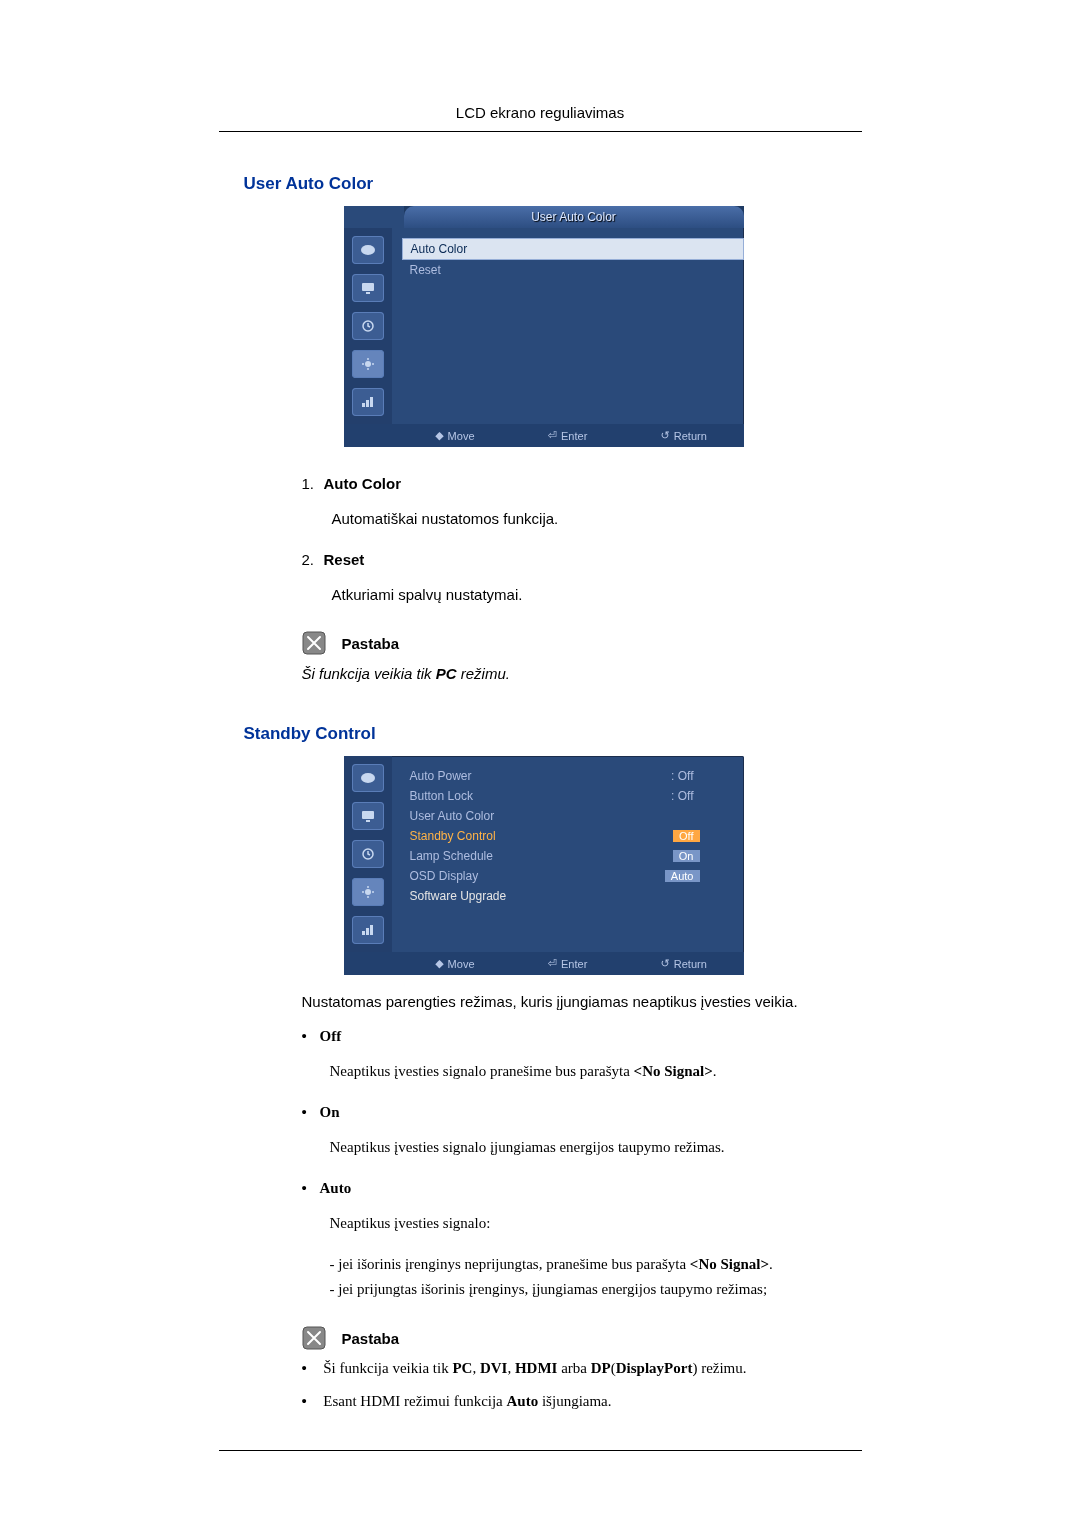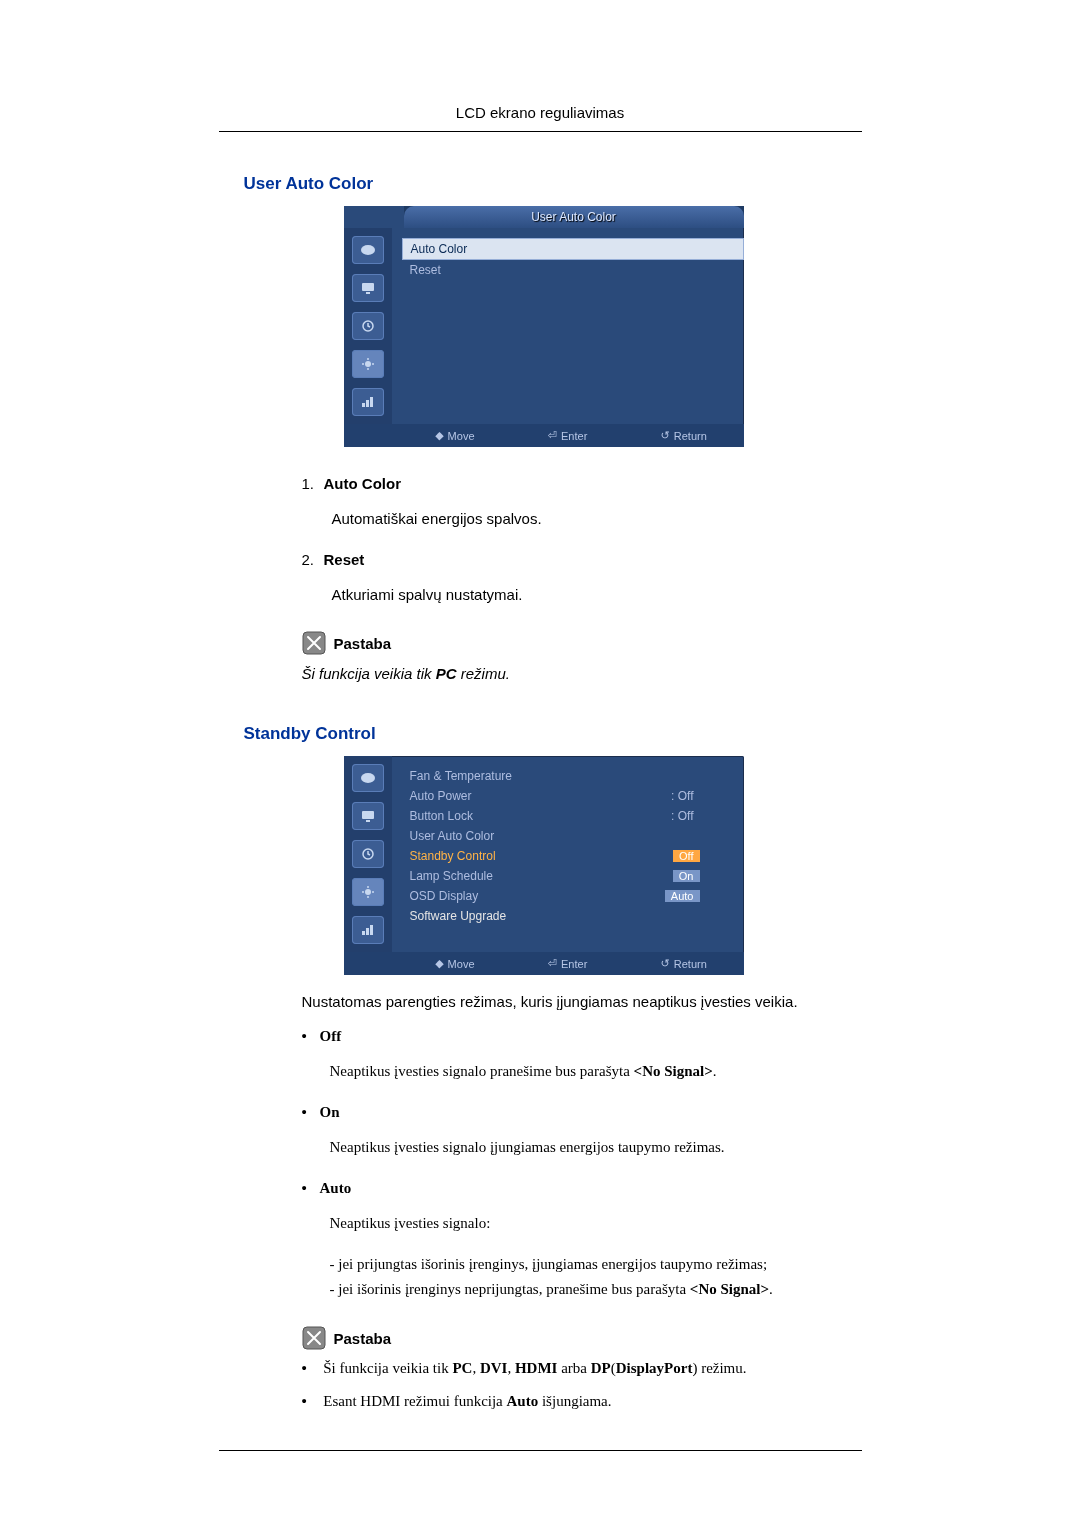--- a/index.html
+++ b/index.html
@@ -50,21 +50,21 @@
     padding-left: 58px;
     margin: 28px 0 8px 0;
   }
   ol.numlist > li { margin-bottom: 8px; }
   ol.numlist .num { display: inline-block; width: 22px; }
   ol.numlist .label { font-weight: bold; }
   ol.numlist .desc { display: block; margin: 18px 0 24px 30px; }
   .note-row {
     display: flex;
     align-items: center;
-    gap: 8px;
+    gap: 16px;
     margin: 28px 0 10px 58px;
   }
   .note-icon {
     width: 24px; height: 24px;
     display:inline-flex; align-items:center; justify-content:center;
   }
   .note-label { font-weight: bold; }
   .note-text { margin-left: 58px; font-style: italic; }
   ul.bullets {
     list-style: none;
@@ -235,21 +235,21 @@
           <span>◆ <span>Move</span></span>
           <span>⏎ <span>Enter</span></span>
           <span>↺ <span>Return</span></span>
         </div>
       </div>
     </div>
 
     <ol class="numlist">
       <li>
         <span class="num">1.</span><span class="label">Auto Color</span>
-        <span class="desc">Automatiškai energijos spalvos.</span>
+        <span class="desc">Automatiškai nustatomos funkcija.</span>
       </li>
       <li>
         <span class="num">2.</span><span class="label">Reset</span>
         <span class="desc">Atkuriami spalvų nustatymai.</span>
       </li>
     </ol>
 
     <div class="note-row">
       <span class="note-icon">
         <svg width="24" height="24" viewBox="0 0 24 24">
@@ -303,23 +303,20 @@
             <div class="osd-ico">
                 <svg width="18" height="14" viewBox="0 0 18 14">
                   <rect x="3" y="8" width="3" height="4" fill="#c8d8f0"></rect>
                   <rect x="7" y="5" width="3" height="7" fill="#c8d8f0"></rect>
                   <rect x="11" y="2" width="3" height="10" fill="#c8d8f0"></rect>
                 </svg>
               </div>
           </div>
           <div class="osd-menu">
             <div class="osd-item">
-                <span>Fan &amp; Temperature</span>
-              </div>
-            <div class="osd-item">
                 <span>Auto Power</span>
                 <span class="val">: Off</span>
               </div>
             <div class="osd-item">
                 <span>Button Lock</span>
                 <span class="val">: Off</span>
               </div>
             <div class="osd-item">
                 <span>User Auto Color</span>
               </div>
@@ -355,22 +352,22 @@
         <span class="bull">•</span><span class="label">Off</span>
         <span class="desc"><span>Neaptikus įvesties signalo pranešime bus parašyta </span><span class="strong">&lt;No Signal&gt;</span><span>.</span></span>
       </li>
       <li>
         <span class="bull">•</span><span class="label">On</span>
         <span class="desc">Neaptikus įvesties signalo įjungiamas energijos taupymo režimas.</span>
       </li>
       <li>
         <span class="bull">•</span><span class="label">Auto</span>
         <span class="desc">Neaptikus įvesties signalo:</span>
+        <span class="subdesc"><span>- jei išorinis įrenginys neprijungtas, pranešime bus parašyta </span><span class="strong">&lt;No Signal&gt;</span><span>.</span></span>
         <span class="subdesc">- jei prijungtas išorinis įrenginys, įjungiamas energijos taupymo režimas;</span>
-        <span class="subdesc"><span>- jei išorinis įrenginys neprijungtas, pranešime bus parašyta </span><span class="strong">&lt;No Signal&gt;</span><span>.</span></span>
       </li>
     </ul>
 
     <div class="note-row">
       <span class="note-icon">
         <svg width="24" height="24" viewBox="0 0 24 24">
             <rect x="1" y="1" width="22" height="22" rx="4" fill="#888" stroke="#555"></rect>
             <path d="M6 6l12 12M6 18c3-3 9-9 12-12" stroke="#fff" stroke-width="2" fill="none" stroke-linecap="round"></path>
           </svg>
       </span>

